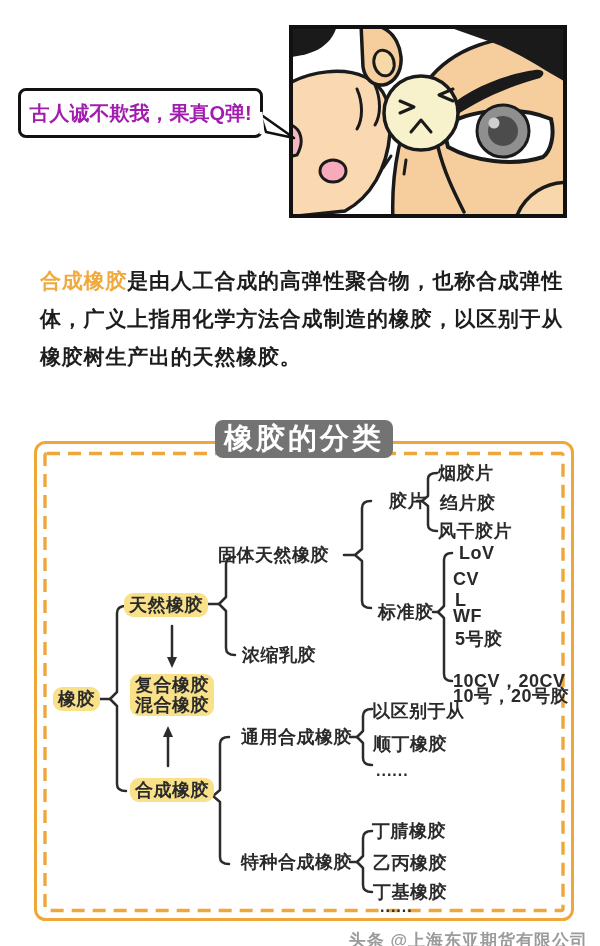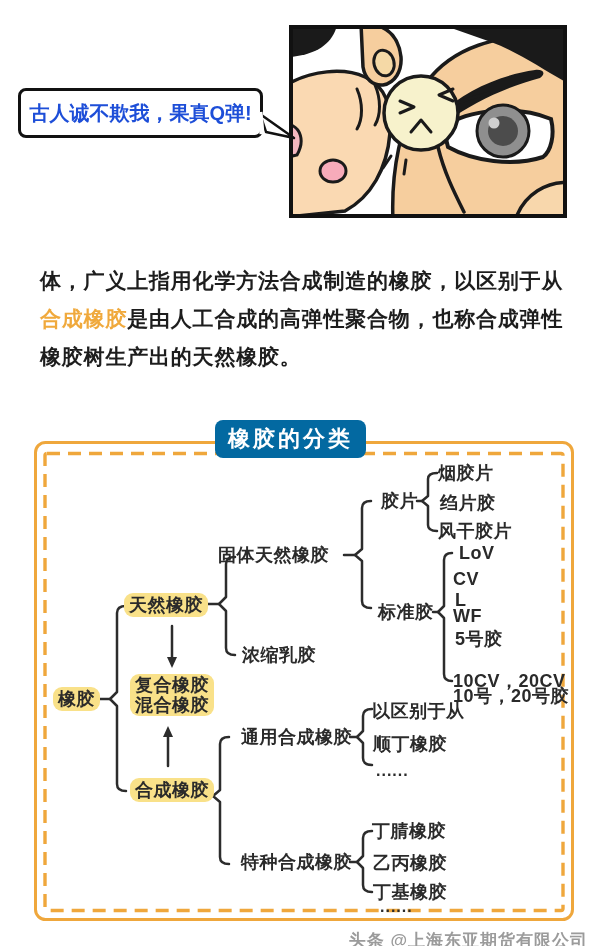--- a/index.html
+++ b/index.html
@@ -5,33 +5,33 @@
   html,body{margin:0;padding:0;background:#ffffff;}
   body{font-family:"Liberation Sans","DejaVu Sans",sans-serif;}
   #page{position:relative;width:600px;height:946px;background:#fff;overflow:hidden;}
 
   
   #panel{position:absolute;left:289px;top:25px;width:278px;height:193px;
          border:4px solid #111;box-sizing:border-box;background:#fff;overflow:hidden;}
   #bubble{position:absolute;left:18px;top:88px;width:245px;height:50px;box-sizing:border-box;
           border:3px solid #111;border-radius:8px;background:#fff;
           display:flex;align-items:center;justify-content:center;
-          font-size:20px;font-weight:bold;color:#1d4ed8;white-space:nowrap;}
+          font-size:20px;font-weight:bold;color:#a21caf;white-space:nowrap;}
   #bubble-tail{position:absolute;left:258px;top:110px;}
 
   
   #intro{position:absolute;left:40px;top:262px;width:540px;
          font-size:21px;font-weight:bold;color:#1d1d1d;line-height:38px;letter-spacing:0.8px;}
   #intro .kw{color:#F0A93C;}
 
   
   #tree-svg{position:absolute;left:0;top:0;}
-  #banner{position:absolute;left:215px;top:420px;width:151px;height:38px;background:#0369a1;
+  #banner{position:absolute;left:215px;top:420px;width:178px;height:38px;background:#737373;
           border-radius:8px;display:flex;align-items:center;justify-content:center;
-          color:#fff;font-size:22px;font-weight:bold;letter-spacing:3px;}
+          color:#fff;font-size:29px;font-weight:bold;letter-spacing:3px;}
   .node{position:absolute;font-size:18px;font-weight:bold;color:#2a2a2a;
         white-space:nowrap;line-height:22px;letter-spacing:0.5px;}
   .hl{background:#F9E189;padding:1px 5px;border-radius:9px;}
   .node.two{line-height:20px;text-align:center;}
   .dots{font-size:16px;letter-spacing:1px;}
 
   #watermark{position:absolute;right:12px;top:885px;font-size:17px;font-weight:bold;
              color:#9B9B9B;letter-spacing:1px;margin-top:44px;}
 </style>
 </head>
@@ -78,22 +78,22 @@
     </svg>
   </div>
 
   <div id="bubble">古人诚不欺我，果真Q弹!</div>
   <svg id="bubble-tail" width="40" height="38">
     <path d="M2,4 L36,28 L8,22 Z" fill="#ffffff" stroke="#111" stroke-width="2.5" stroke-linejoin="round"></path>
     <path d="M2,2 L4,24" stroke="#ffffff" stroke-width="5"></path>
   </svg>
 
   <div id="intro">
+    <div><span class="kw">合成橡胶</span><span>是由人工合成的高弹性聚合物，也称合成弹性</span></div>
     <div>体，广义上指用化学方法合成制造的橡胶，以区别于从</div>
-    <div><span class="kw">合成橡胶</span><span>是由人工合成的高弹性聚合物，也称合成弹性</span></div>
     <div>橡胶树生产出的天然橡胶。</div>
   </div>
 
   <svg id="tree-svg" width="600" height="946" viewBox="0 0 600 946">
 
     <rect x="35.5" y="442.5" width="537" height="477" rx="10" fill="none" stroke="#EFA73C" stroke-width="3"></rect>
 
     <rect x="45" y="453.5" width="518" height="457" rx="2" fill="none" stroke="#EFA73C" stroke-width="3.4" stroke-dasharray="13 8"></rect>
 
     <g fill="none" stroke="#2c2c2c" stroke-width="2.5" stroke-linecap="round" stroke-linejoin="round">
@@ -135,21 +135,21 @@
   <div class="node hl" style="left:124px;top:593px;">天然橡胶</div>
   <div class="node hl two" style="left:130px;top:674px;">
     <div>复合橡胶</div>
     <div>混合橡胶</div>
   </div>
   <div class="node hl" style="left:130px;top:778px;">合成橡胶</div>
 
   <div class="node" style="left:218px;top:544px;">固体天然橡胶</div>
   <div class="node" style="left:242px;top:644px;">浓缩乳胶</div>
 
-  <div class="node" style="left:381px;top:490px;text-align:center;">胶片</div>
+  <div class="node" style="left:389px;top:490px;text-align:center;">胶片</div>
   <div class="node" style="left:438px;top:462px;">烟胶片</div>
   <div class="node" style="left:440px;top:492px;">绉片胶</div>
   <div class="node" style="left:438px;top:520px;">风干胶片</div>
 
   <div class="node" style="left:378px;top:601px;">标准胶</div>
   <div class="node" style="left:453px;top:542px;margin-left:6px;">LoV</div>
   <div class="node" style="left:453px;top:568px;">CV</div>
   <div class="node" style="left:455px;top:589px;">L</div>
   <div class="node" style="left:453px;top:605px;">WF</div>
   <div class="node" style="left:455px;top:628px;">5号胶</div>

